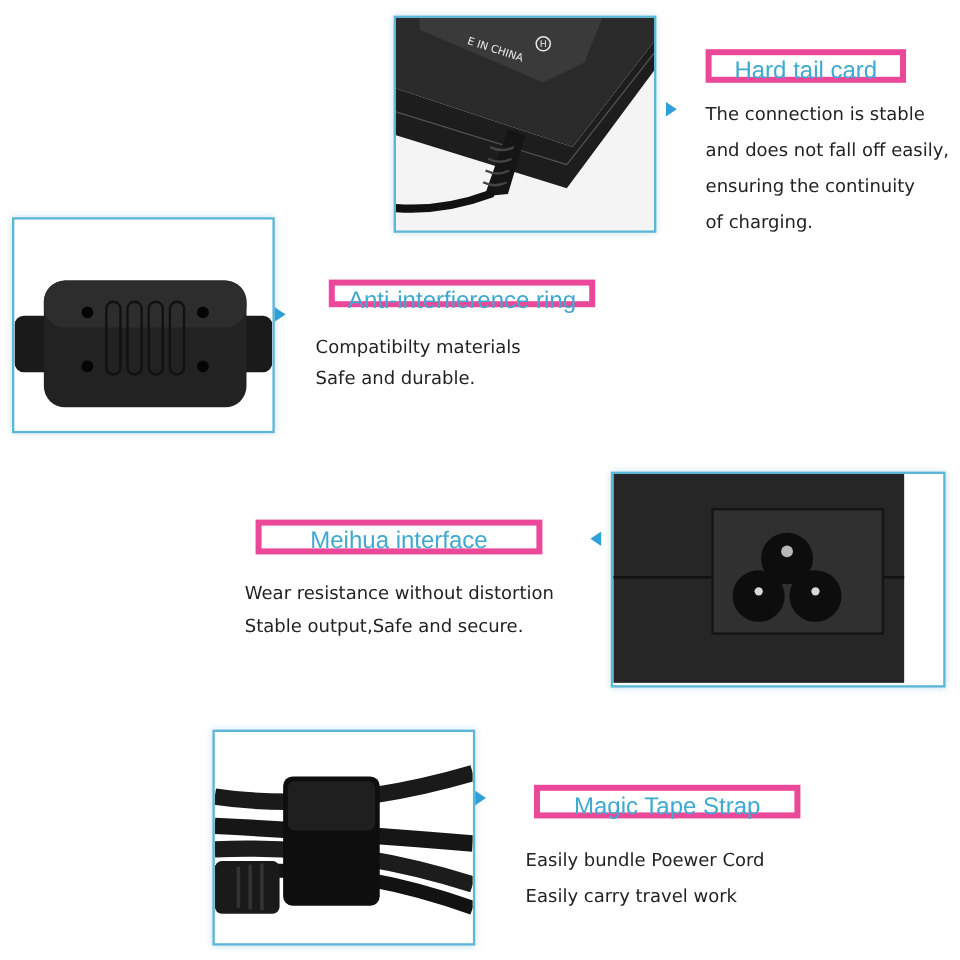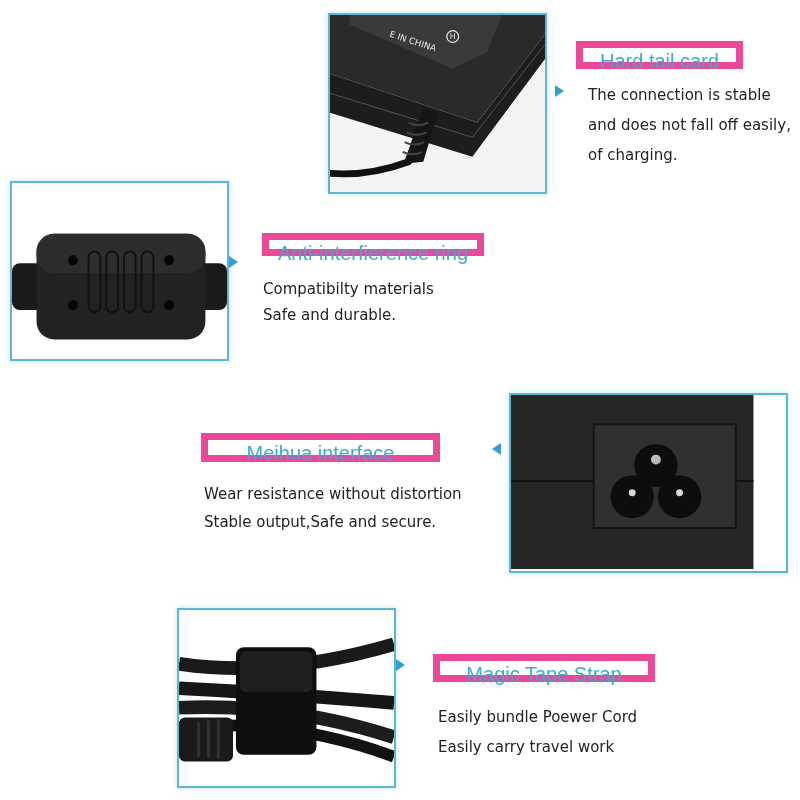--- a/index.html
+++ b/index.html
@@ -10,28 +10,29 @@
     position: absolute;
     border: 2px solid #5bb6d8;
     background: #ffffff;
     overflow: hidden;
     box-shadow: 0 0 6px rgba(90,170,210,0.35);
   }
   .frame svg { display: block; width: 100%; height: 100%; }
 
   .label-box {
     position: absolute;
-    border: 7px solid #ec4899;
+    border: 5px solid #ec4899;
     background: #ffffff;
     color: #3fa9cf;
     font-family: "Liberation Sans", sans-serif;
     font-size: 20px;
     line-height: 26px;
     text-align: center;
     white-space: nowrap;
+    margin-left: 12px;
   }
 
   .arrow {
     position: absolute;
     width: 0; height: 0;
     border-top: 6px solid transparent;
     border-bottom: 6px solid transparent;
   }
   .arrow.right { border-left: 9px solid #2f9fd8; }
   .arrow.left  { border-right: 9px solid #2f9fd8; }
@@ -67,20 +68,21 @@
     <path d="M80,110 q10,5 20,0 M78,120 q10,5 20,0 M76,130 q10,5 20,0 M74,140 q10,5 20,0" stroke="#444" stroke-width="2" fill="none"></path>
 
     <path d="M80,150 Q40,165 0,162" stroke="#111" stroke-width="7" fill="none" stroke-linecap="round"></path>
   </svg>
 </div>
 <div class="arrow right" style="left:555px; top:85px;"></div>
 <div class="label-box" style="left:576px; top:41px; width:167px; height:28px;">Hard tail card</div>
 <div class="desc" style="left:588px; top:80px; line-height:30px;">
   <span class="line">The connection is stable</span>
   <span class="line">and does not fall off easily,</span>
+  <span class="line">ensuring the continuity</span>
   <span class="line">of charging.</span>
 </div>
 
 <div class="frame" style="left:10px; top:181px; width:219px; height:180px;">
   <svg viewBox="0 0 219 180" preserveAspectRatio="none">
     <rect width="219" height="180" fill="#ffffff"></rect>
 
     <rect x="0" y="82" width="219" height="48" rx="8" fill="#1a1a1a"></rect>
 
     <rect x="25" y="52" width="172" height="108" rx="18" fill="#222222"></rect>

